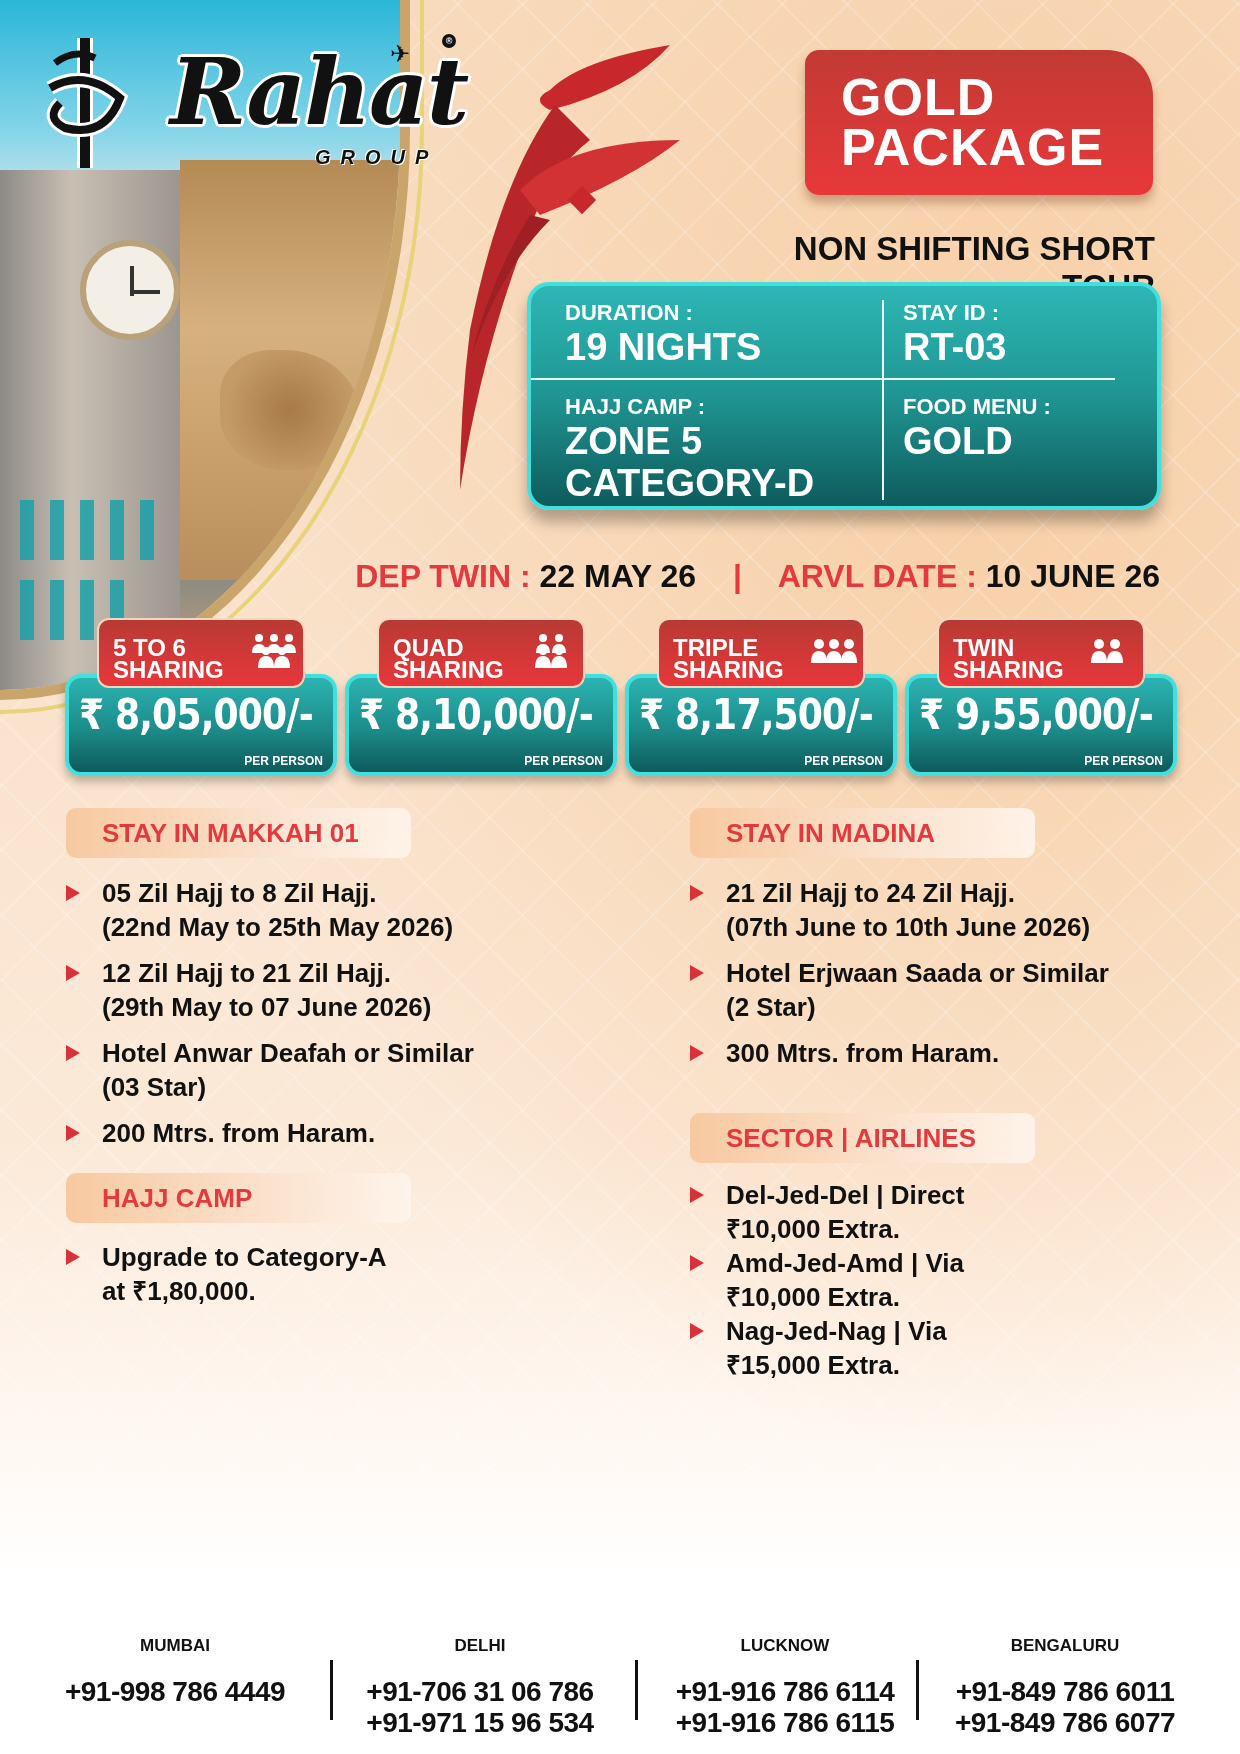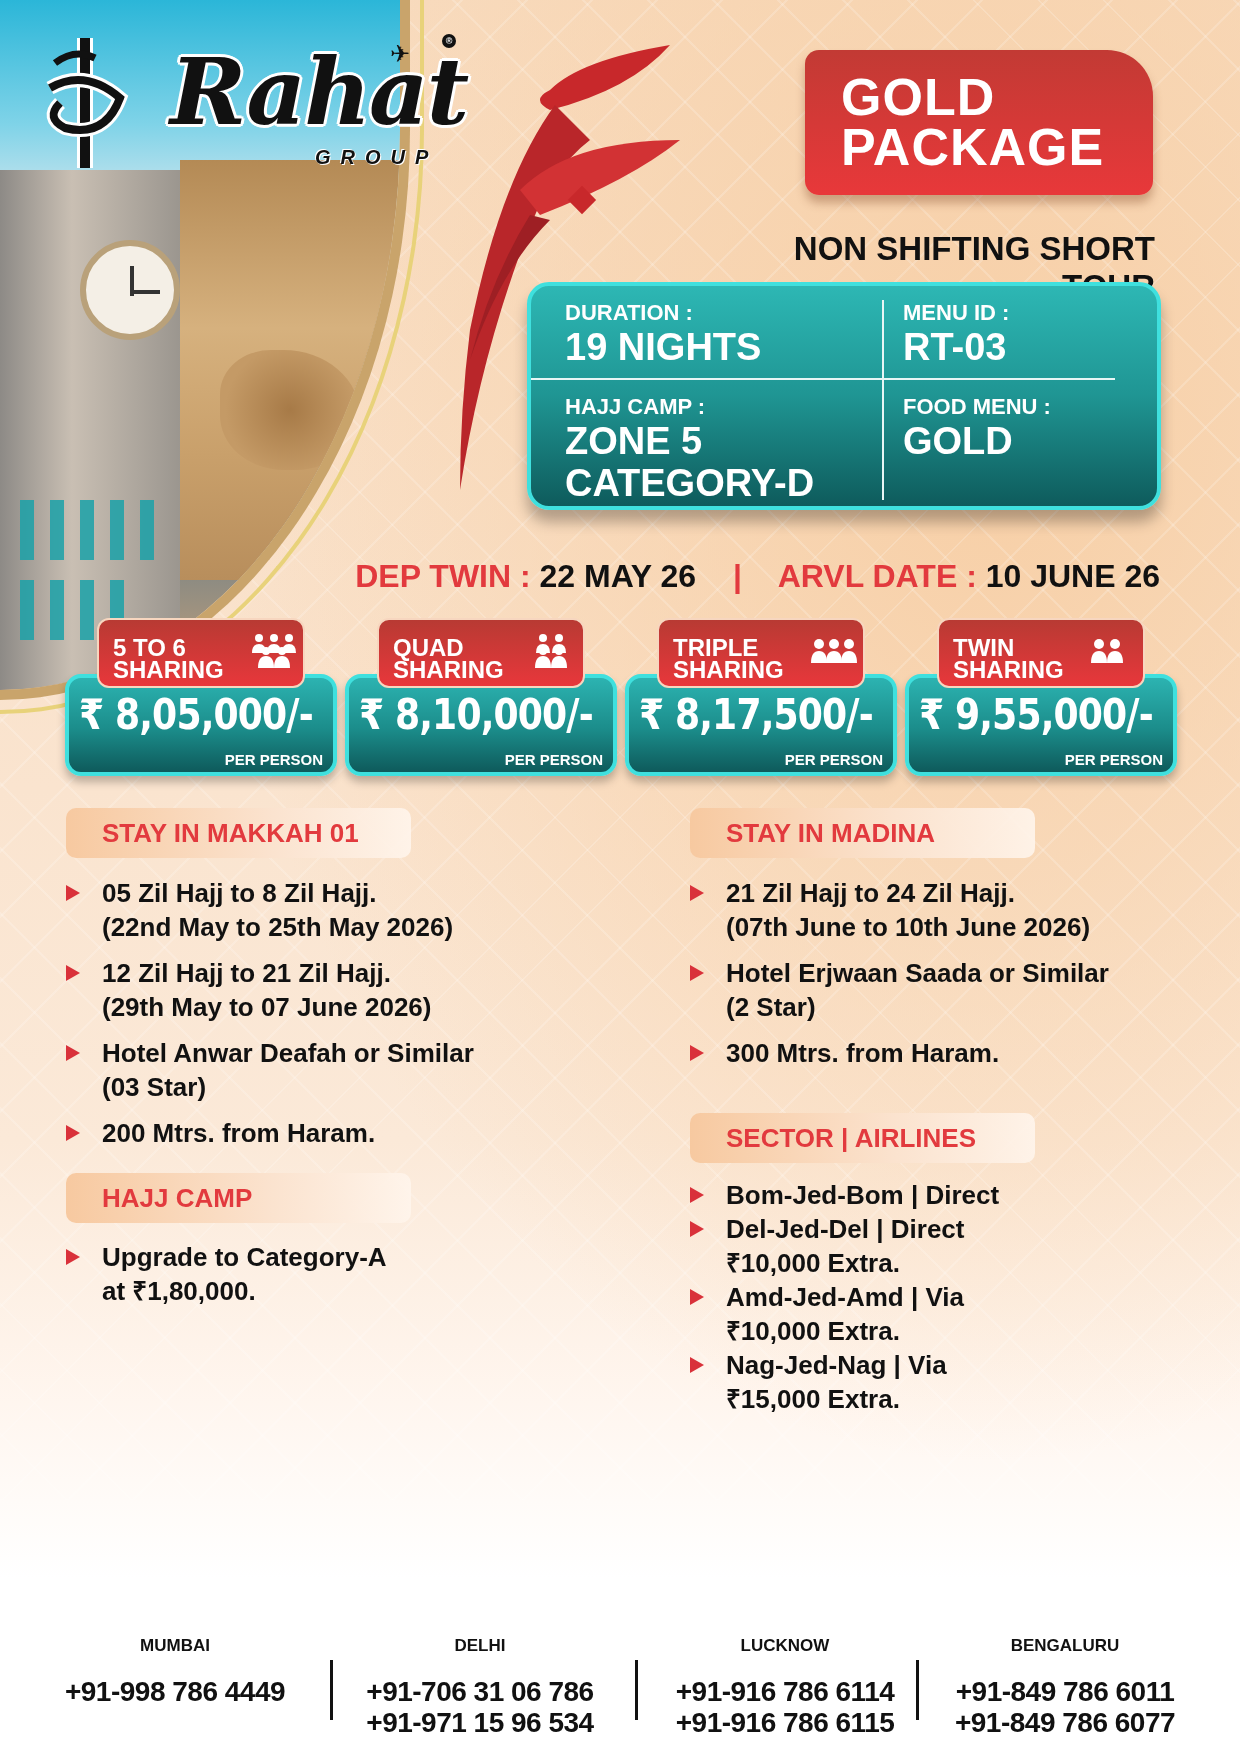--- a/index.html
+++ b/index.html
@@ -143,21 +143,21 @@
     background: linear-gradient(180deg, #2cb3b1 0%, #1b8c8a 55%, #0e5a5b 100%);
     box-shadow: 0 6px 8px rgba(0,0,0,0.25);
   }
   .card-price {
     position: absolute; left: 10px; top: 12px; color: #fff;
     font-family: "DejaVu Sans", sans-serif; font-weight: bold; font-size: 42px; letter-spacing: -1px;
     transform: scaleX(0.86); transform-origin: left;
     white-space: nowrap;
   }
   .card-pp {
-    position: absolute; right: 10px; bottom: 4px; color: #fff; font-weight: bold; font-size: 15px; margin-left: 45px;
+    position: absolute; right: 10px; bottom: 4px; color: #fff; font-weight: bold; font-size: 12px; margin-left: 45px;
   }
   
   .sec-head {
     position: absolute; height: 50px; width: 345px;
     border-radius: 10px;
     background: linear-gradient(90deg, #f7c9a0 0%, #fbe3cf 60%, rgba(255,245,236,0.9) 100%);
     color: #e23a3e; font-weight: bold; font-size: 26px;
     padding: 10px 0 0 36px;
   }
   .list { position: absolute; list-style: none; }
@@ -236,21 +236,21 @@
 </div>
 
 <div class="subtitle">NON SHIFTING SHORT TOUR</div>
 
 <div class="info">
   <div class="info-cell" style="left:34px;top:14px">
     <span class="info-label">DURATION :</span>
     <span class="info-value">19 NIGHTS</span>
   </div>
   <div class="info-cell" style="left:372px;top:14px">
-    <span class="info-label">MENU ID :</span>
+    <span class="info-label">STAY ID :</span>
     <span class="info-value">RT-03</span>
   </div>
   <div class="info-hline"></div>
   <div class="info-vline"></div>
   <div class="info-cell" style="left:34px;top:108px">
     <span class="info-label">HAJJ CAMP :</span>
     <span class="info-value">ZONE 5</span>
     <span class="info-value">CATEGORY-D</span>
   </div>
   <div class="info-cell" style="left:372px;top:108px">
@@ -410,24 +410,20 @@
   <li>
       <i class="arrow"></i>
     <span class="line">300 Mtrs. from Haram.</span>
     </li>
 </ul>
 
 <div class="sec-head" style="left:690px;top:1113px">SECTOR  |  AIRLINES</div>
 <ul class="list tight" style="left:690px;top:1178px;width:520px">
   <li>
       <i class="arrow"></i>
-    <span class="line">Bom-Jed-Bom  |  Direct</span>
-    </li>
-  <li>
-      <i class="arrow"></i>
     <span class="line">Del-Jed-Del  |  Direct</span>
     <span class="line">₹10,000 Extra.</span>
     </li>
   <li>
       <i class="arrow"></i>
     <span class="line">Amd-Jed-Amd  |  Via</span>
     <span class="line">₹10,000 Extra.</span>
     </li>
   <li>
       <i class="arrow"></i>

